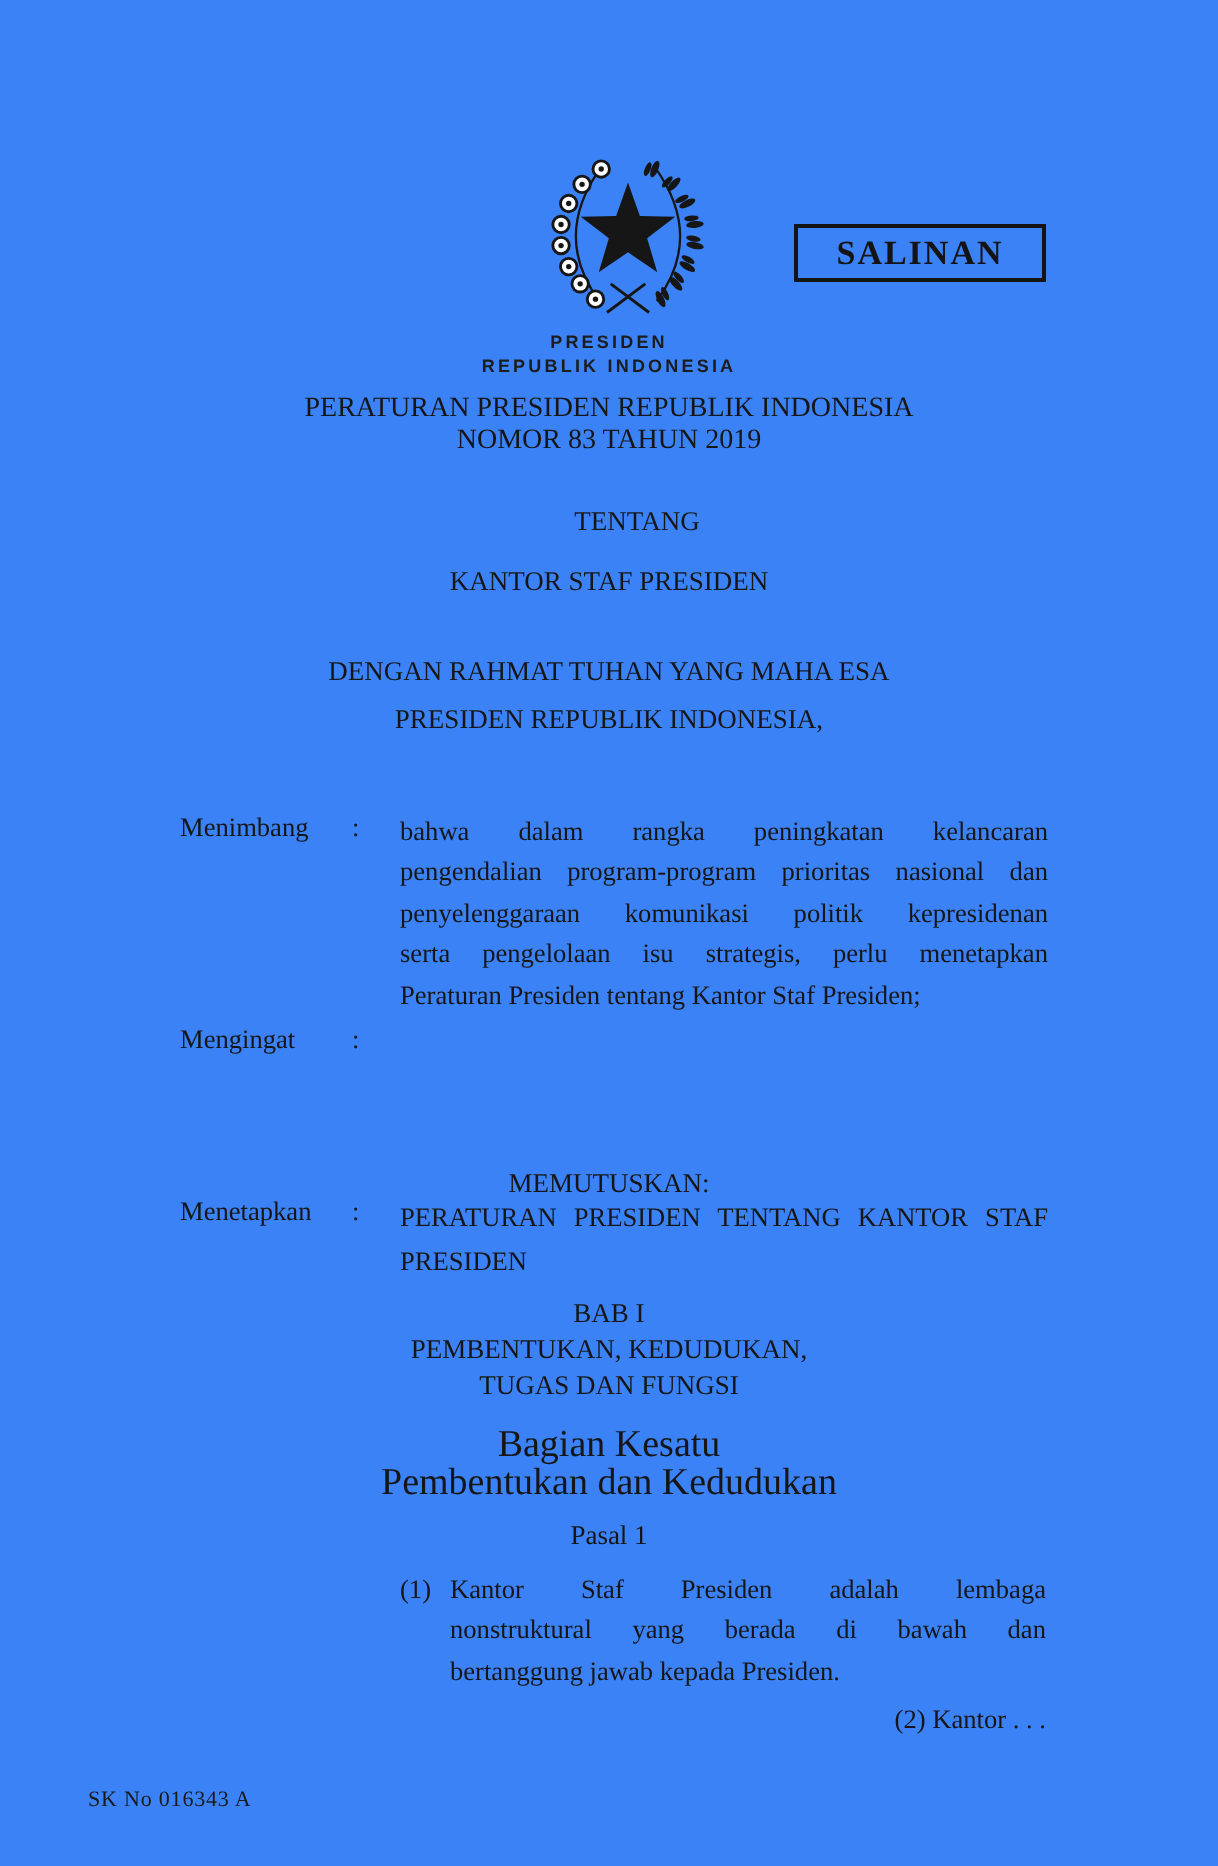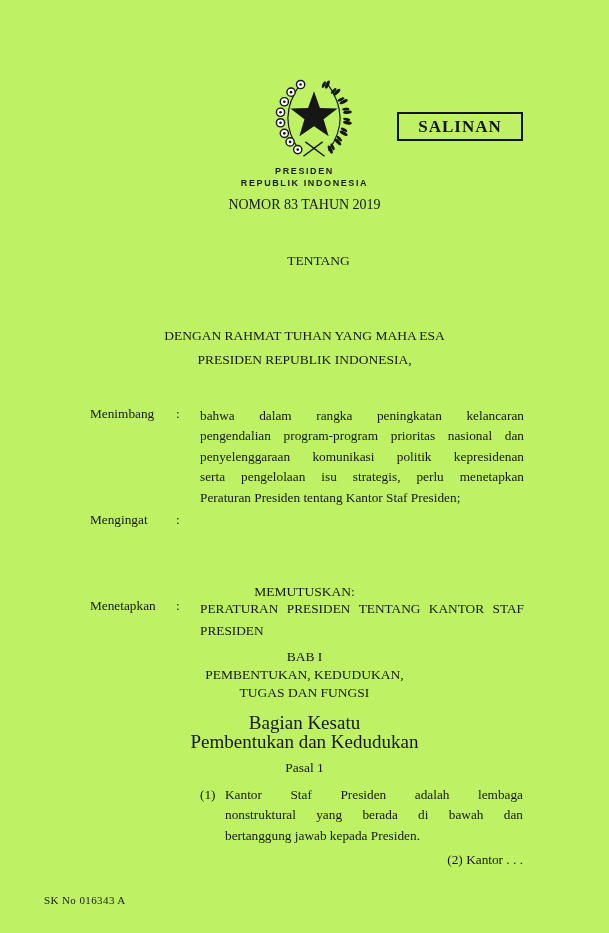--- a/index.html
+++ b/index.html
@@ -1,21 +1,21 @@
 <!DOCTYPE html>
 <html><head>
 <meta charset="utf-8">
 <style>
   html, body { margin: 0; padding: 0; background: #e8e8e8; }
   .page {
     position: relative;
     width: 609px;
     height: 933px;
     margin: 0 auto;
-    background: #bef264;
+    background: #3b82f6;
     color: #161616;
     font-family: "Liberation Serif", serif;
     overflow: hidden;
   }
   .center { position: absolute; left: 0; width: 609px; text-align: center; }
 
   
   .emblem { position: absolute; left: 266px; top: 74px; width: 96px; height: 88px; }
 
   
@@ -149,23 +149,25 @@
   <div class="stamp-box">
     <span class="stamp-text">SALINAN</span>
   </div>
 
   <div class="center letterhead">
     <div>PRESIDEN</div>
     <div>REPUBLIK INDONESIA</div>
   </div>
 
   <div class="center title-block">
+    <div>PERATURAN PRESIDEN REPUBLIK INDONESIA</div>
     <div>NOMOR 83 TAHUN 2019</div>
   </div>
   <div class="center tentang">TENTANG</div>
+  <div class="center subject">KANTOR STAF PRESIDEN</div>
 
   <div class="center invocation">DENGAN RAHMAT TUHAN YANG MAHA ESA</div>
   <div class="center authority">PRESIDEN REPUBLIK INDONESIA,</div>
 
   <div class="clause lh20" style="top:406px">
     <div class="clabel">Menimbang</div>
     <div class="ccolon">:</div>
     <div class="ctext">
       <div class="jl">bahwa dalam rangka peningkatan kelancaran</div>
       <div class="jl">pengendalian program-program prioritas nasional dan</div>

